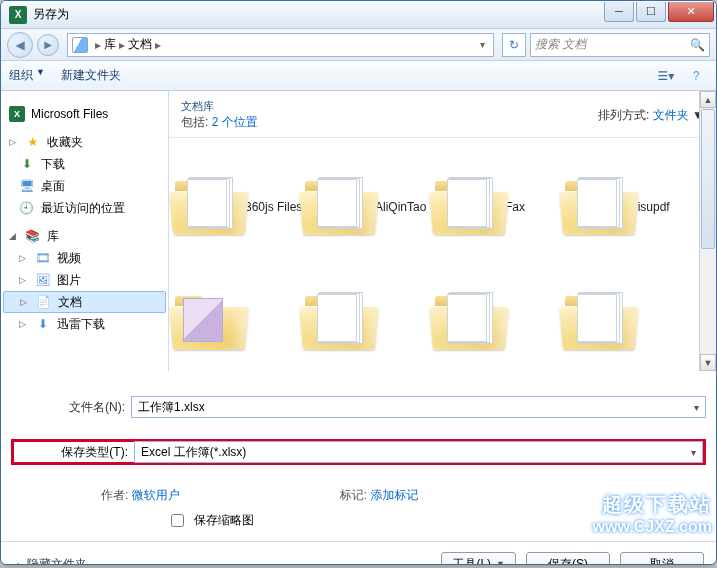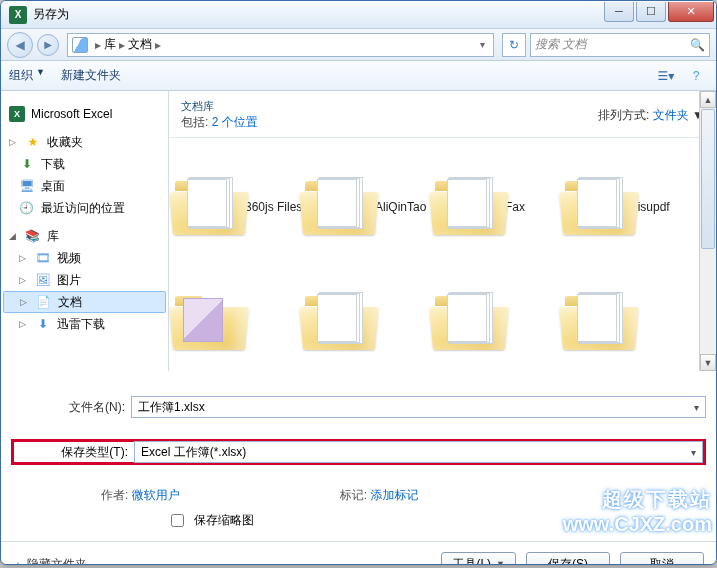--- a/index.html
+++ b/index.html
@@ -75,21 +75,21 @@
 .chk input{width:13px;height:13px}
 .footer{border-top:1px solid #d0dce8;padding:10px 12px;display:flex;align-items:center;gap:10px}
 .footer .hf{display:flex;align-items:center;gap:4px;color:#333}
 .footer .hf .tri2{color:#4a8ed4;font-size:10px}
 .footer .sp{flex:1}
 .btn{min-width:84px;height:24px;border:1px solid #8a9db3;border-radius:3px;background:linear-gradient(#fdfdfd,#e4ecf4);padding:0 10px;display:flex;align-items:center;justify-content:center;gap:5px}
 .btn.small{min-width:70px}
 .btn .dd{font-size:9px;color:#555}
 .wm{position:absolute;right:4px;bottom:28px;color:#fff;text-shadow:0 0 4px rgba(56,152,255,.9),0 0 2px #2a7fe0;font-weight:bold;pointer-events:none;text-align:right}
 .wm .l1{font-size:20px;letter-spacing:2px;opacity:.85}
-.wm .l2{font-size:20px;opacity:.85}
+.wm .l2{font-size:16px;opacity:.85}
 </style>
 </head>
 <body>
 
 <div class="window">
   <div class="titlebar">
     <div class="appicon">X</div>
     <div class="title">另存为</div>
     <div class="winbtns">
       <div class="winbtn">─</div>
@@ -126,21 +126,21 @@
     <div class="right">
       <div class="ibtn">☰▾</div>
       <div class="ibtn" style="color:#4aa3e0">?</div>
     </div>
   </div>
 
   <div class="body">
     <div class="sidebar">
       <div class="sbitem group">
           <span class="sicon2 ic-excel">X</span>
-          <span>Microsoft Excel</span>
+          <span>Microsoft Files</span>
         </div>
       <div class="sbitem group">
           <span class="tri">▷</span>
           <span class="sicon2 ic-star">★</span>
           <span>收藏夹</span>
         </div>
       <div class="sbitem">
           <span class="sicon2 ic-dl">⬇</span>
           <span>下载</span>
         </div>

